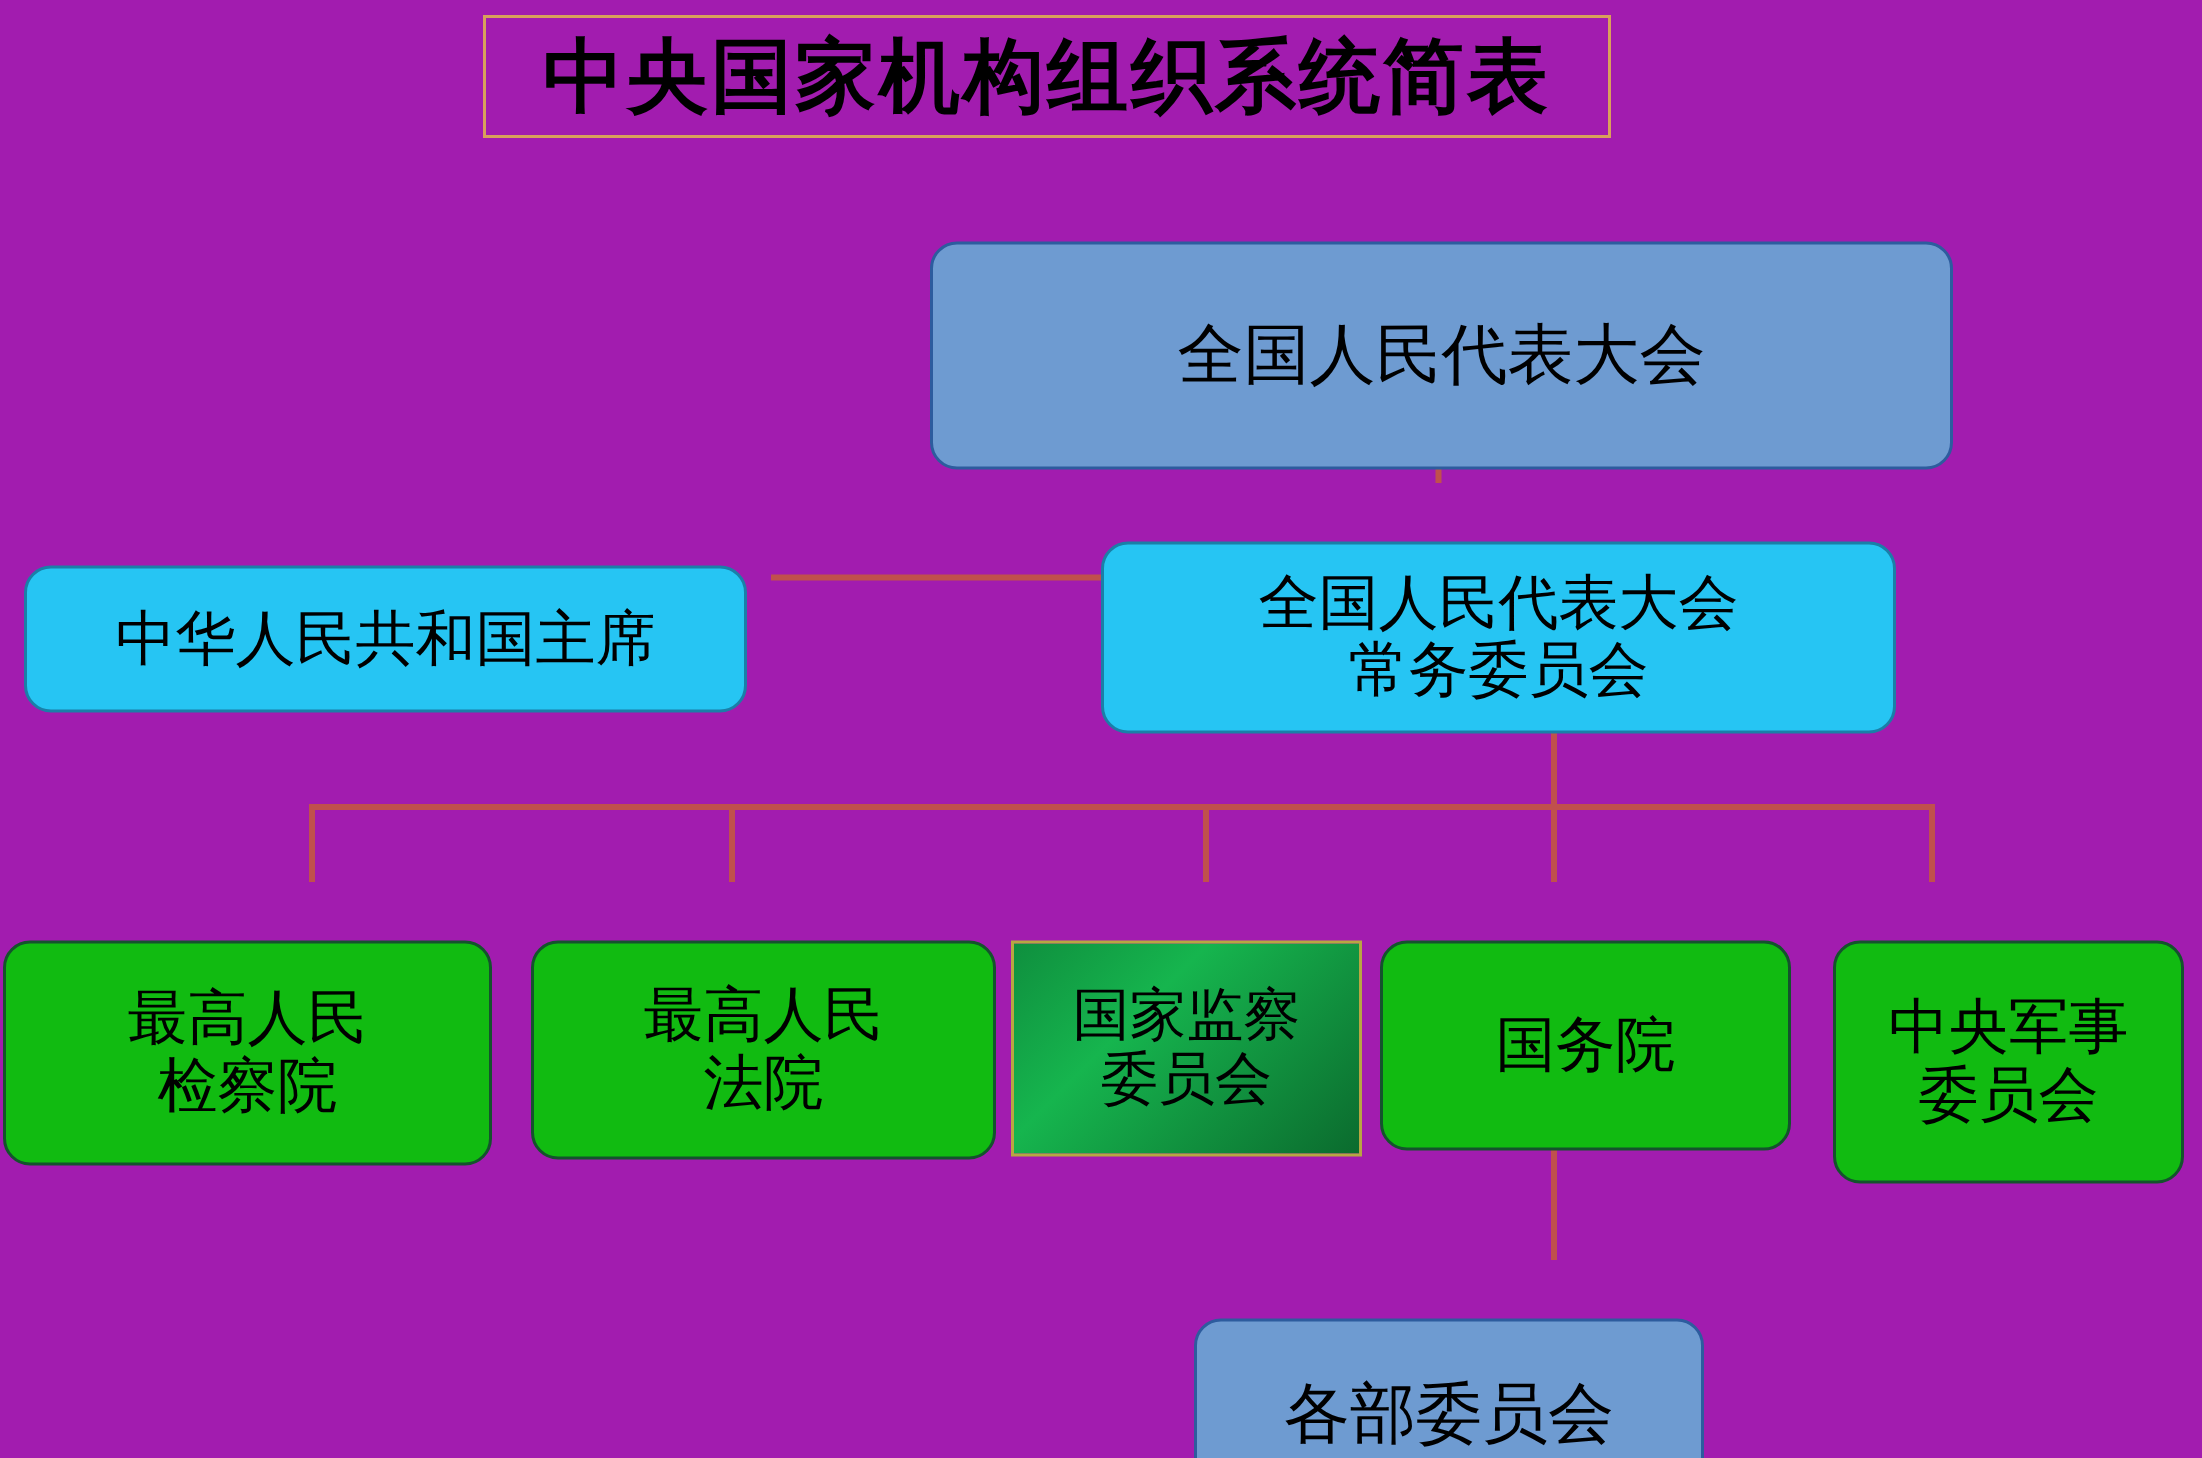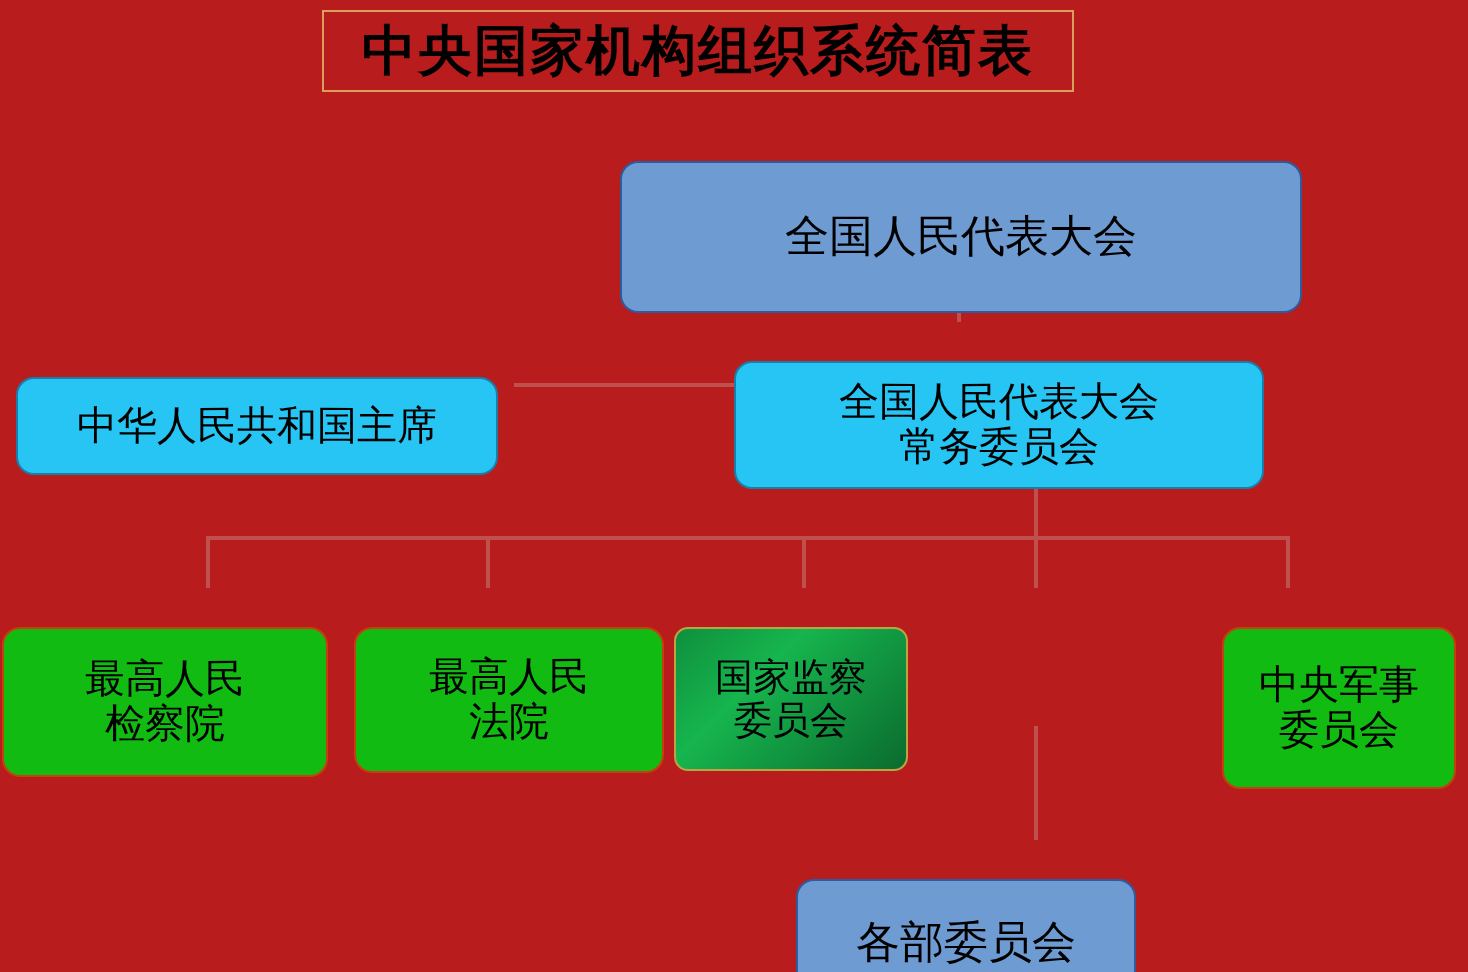--- a/index.html
+++ b/index.html
@@ -5,21 +5,21 @@
 <style>
   html, body {
     margin: 0;
     padding: 0;
     background: #ffffff;
   }
   #stage {
     position: relative;
     width: 1468px;
     height: 972px;
-    background: #b91c1c;
+    background: #a21caf;
     overflow: hidden;
     font-family: "Liberation Serif", "DejaVu Serif", serif;
     text-decoration: underline;
   }
 
   
   .title-box {
     position: absolute;
     left: 322px;
     top: 10px;
@@ -68,27 +68,27 @@
     border: 2px solid #2d5c9e;
     font-size: 44px;
   }
   .node.cyan {
     background: #26c5f3;
     border: 2px solid #1a7fa8;
     font-size: 40px;
   }
   .node.green {
     background: #11bb11;
-    border: 2px solid #c2410c;
+    border: 2px solid #14532d;
     font-size: 40px;
   }
   .node.green-grad {
     background: linear-gradient(135deg, #0f8f3e 0%, #16b54e 35%, #0b6b2e 100%);
     border: 2px solid #b8a642;
-    border-radius: 14px;
+    border-radius: 0;
     font-size: 38px;
     color: #000000;
   }
 
   
   #node-npc        { left: 620px;  top: 120px; width: 682px; height: 152px; }
   #node-president  { left: 16px;   top: 336px; width: 482px; height: 98px;  }
   #node-npcsc      { left: 734px;  top: 320px; width: 530px; height: 128px; }
   #node-procurate  { left: 2px;    top: 586px; width: 326px; height: 150px; }
   #node-court      { left: 354px;  top: 586px; width: 310px; height: 146px; }
@@ -143,20 +143,23 @@
   <div class="node green" id="node-court">
     <span class="label">最高人民
 法院</span>
   </div>
 
   <div class="node green-grad" id="node-supervise">
     <span class="label">国家监察
 委员会</span>
   </div>
 
+  <div class="node green" id="node-statecouncil">
+    <span class="label">国务院</span>
+  </div>
 
   <div class="node green" id="node-cmc">
     <span class="label">中央军事
 委员会</span>
   </div>
 
   <div class="node blue" id="node-ministries">
     <span class="label">各部委员会</span>
   </div>
 

